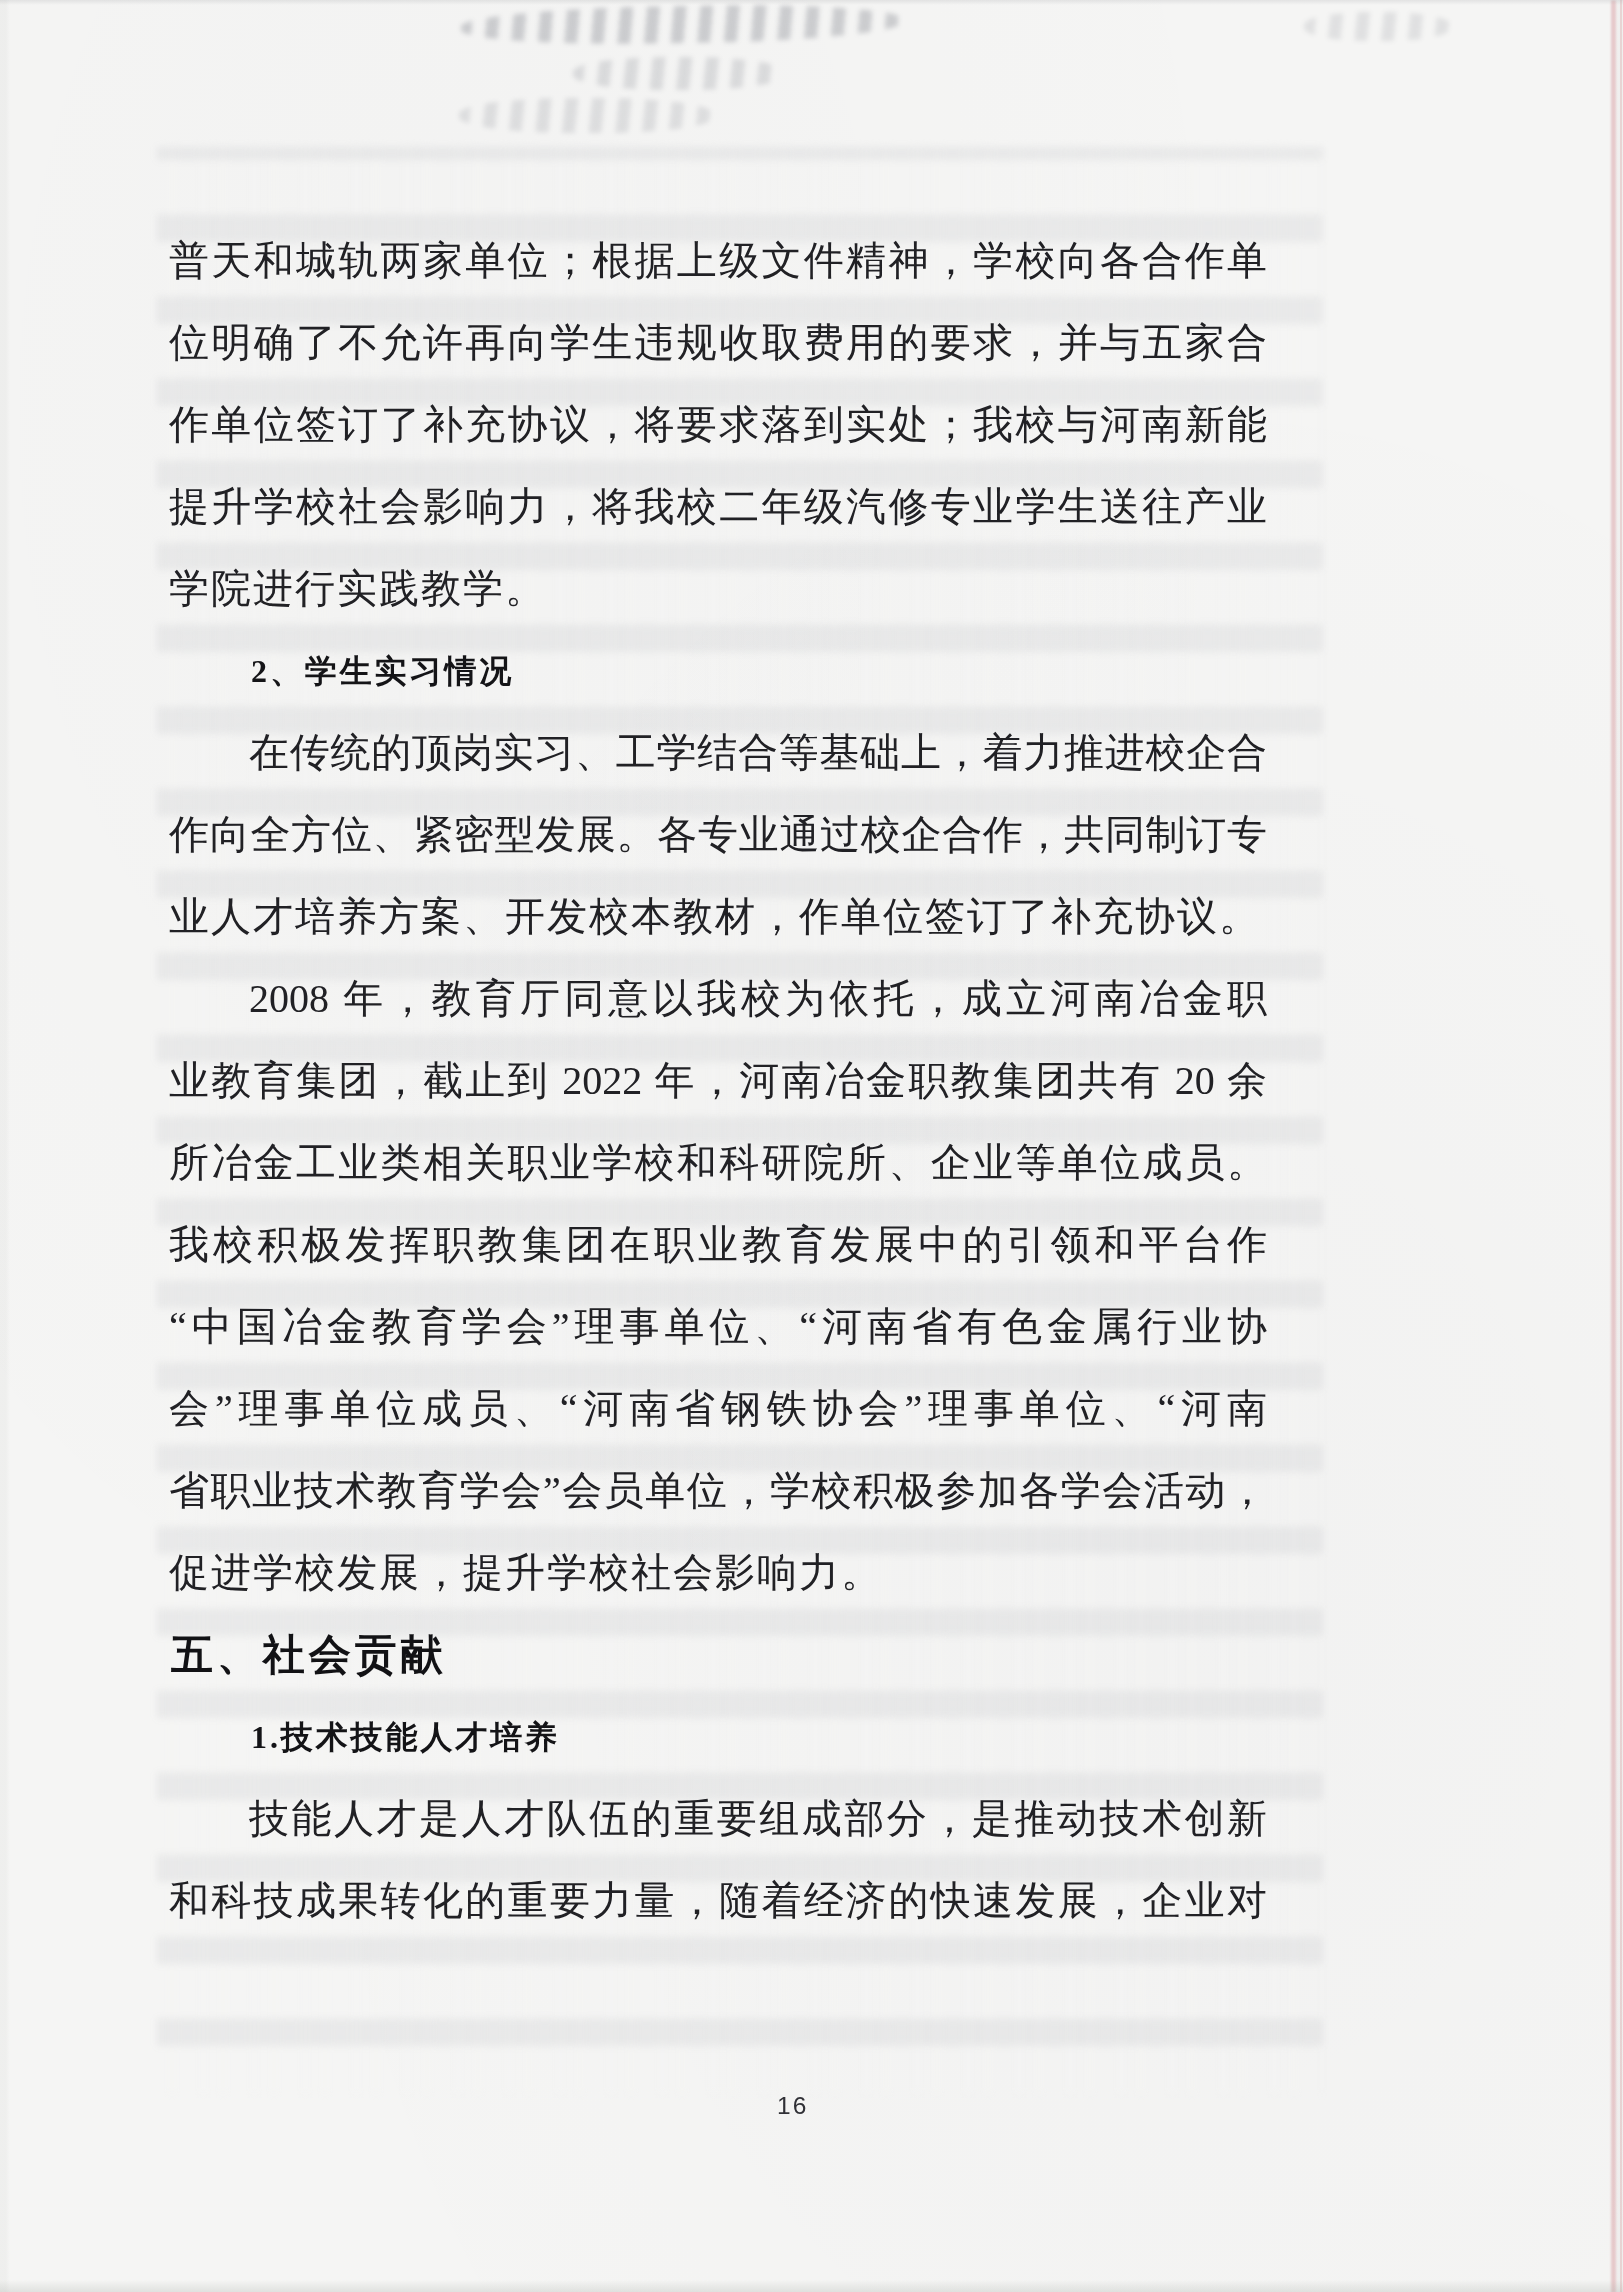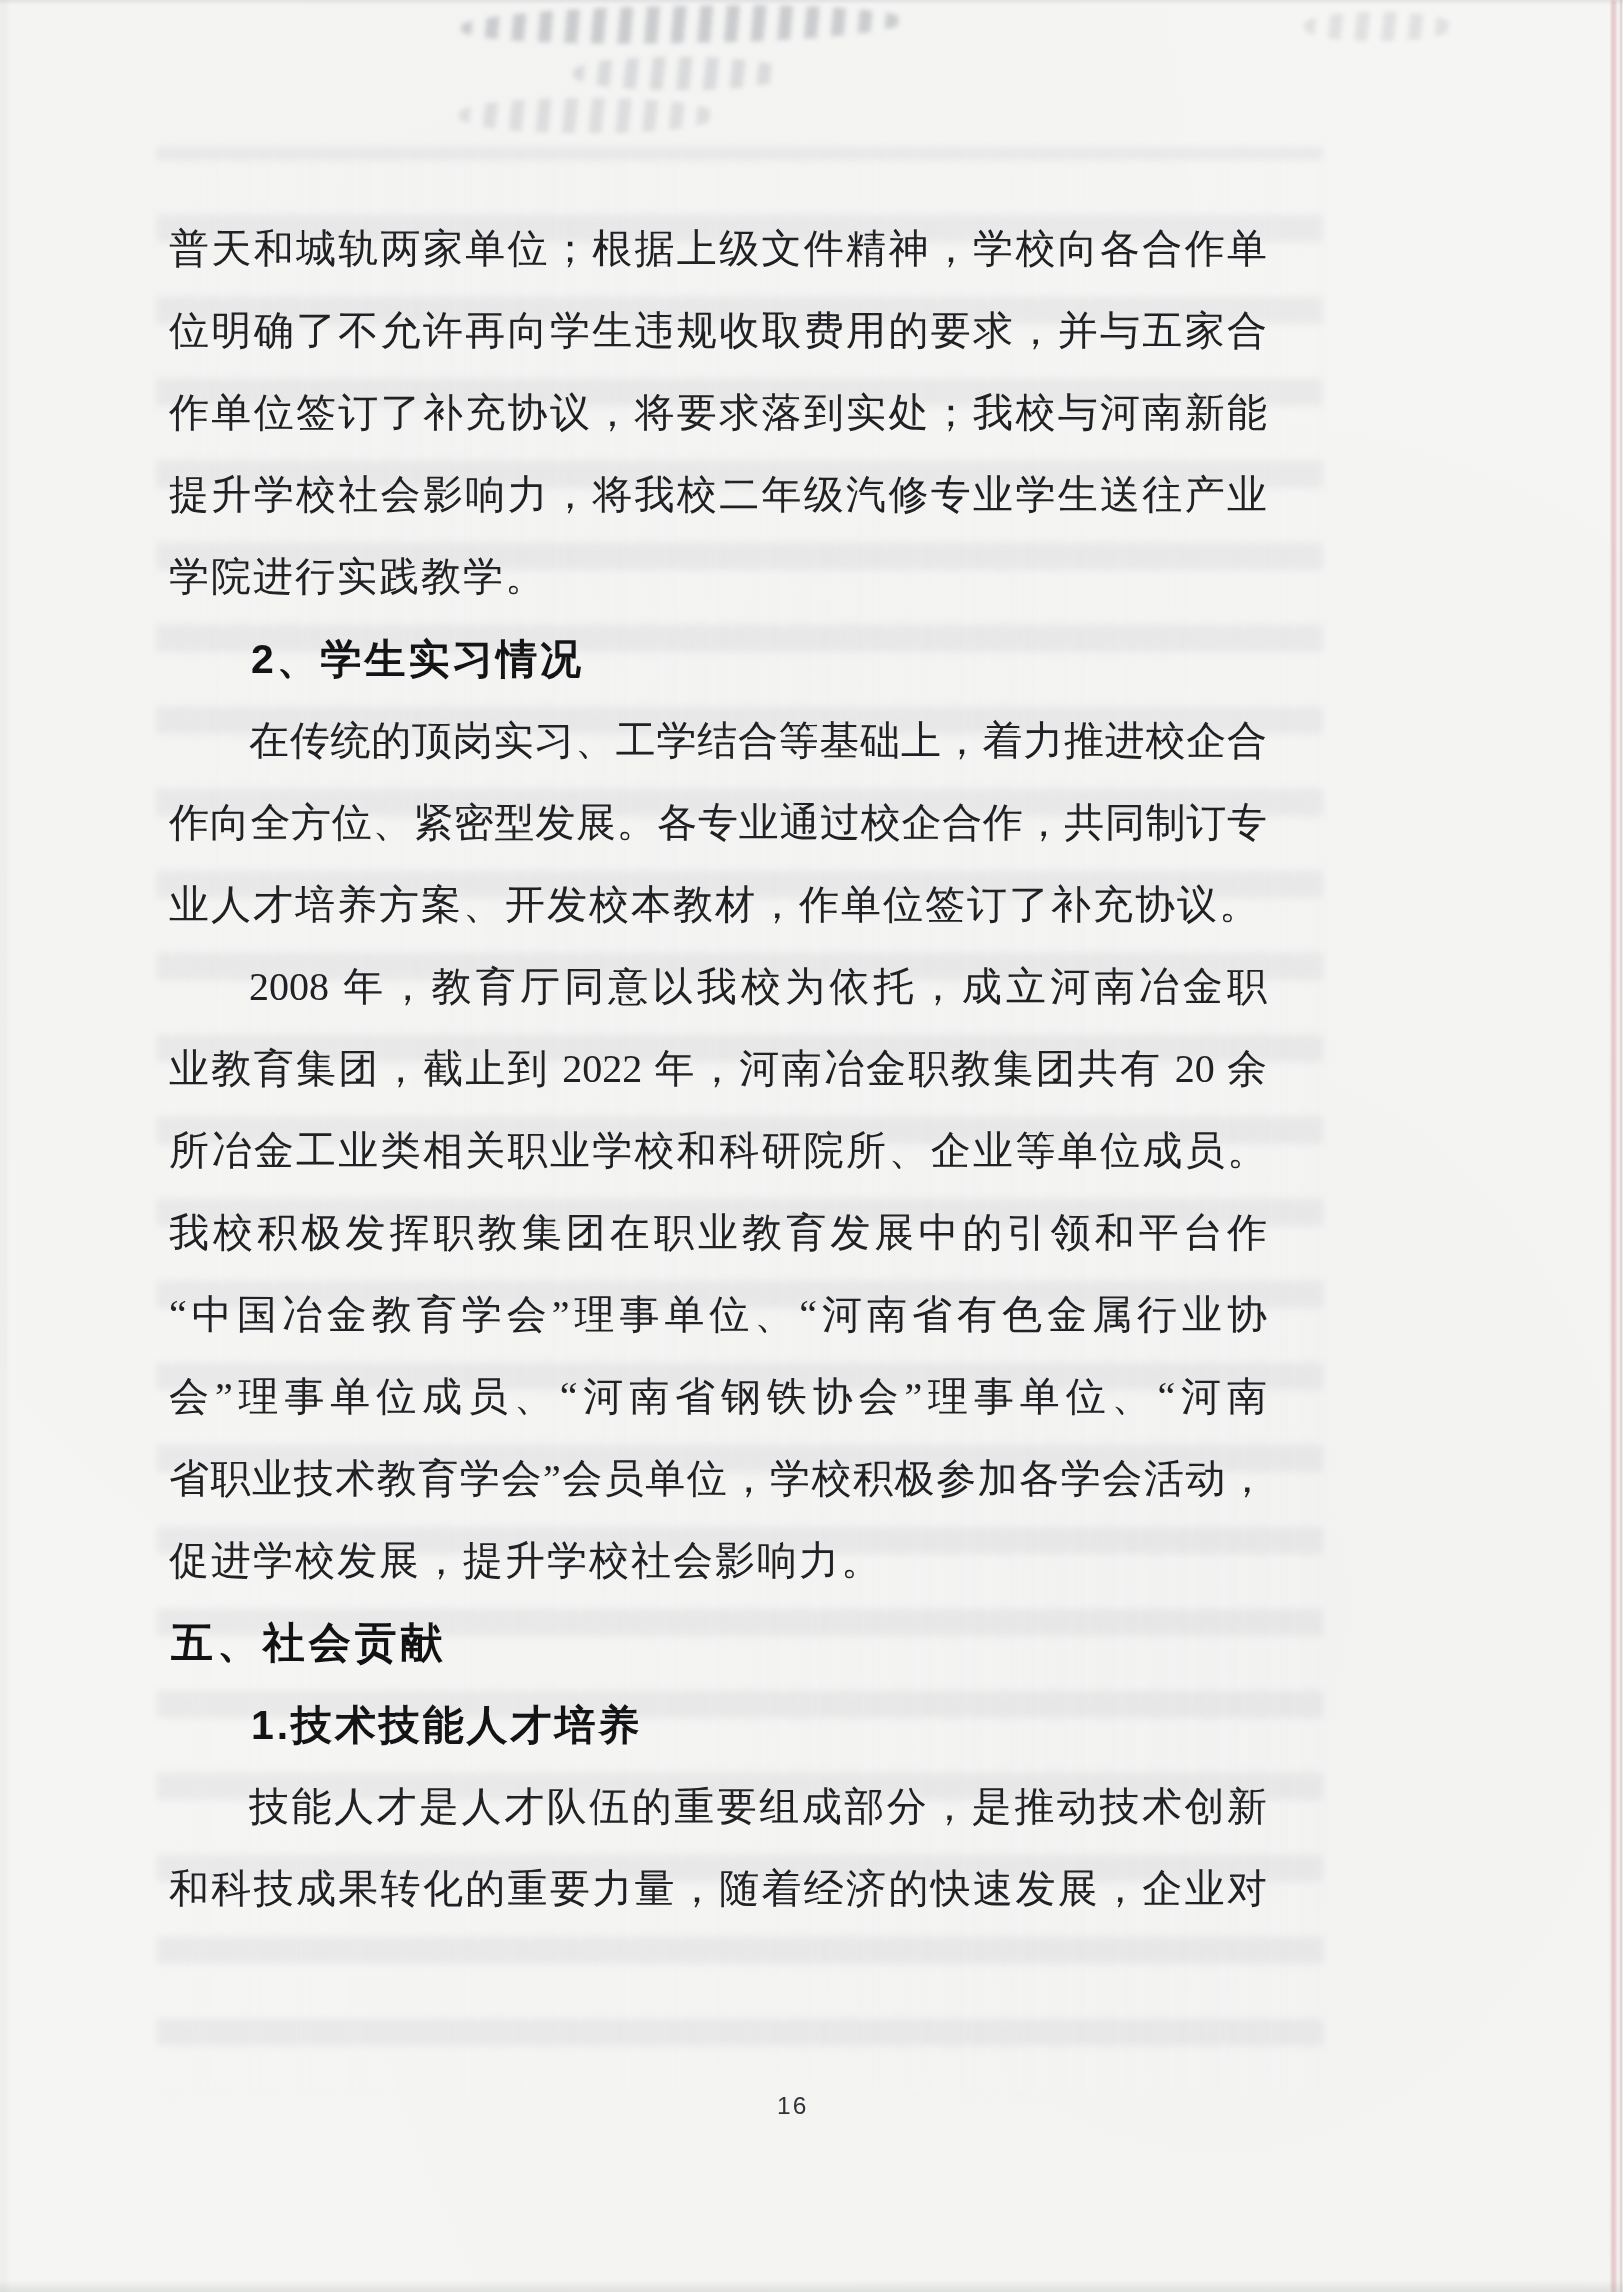--- a/index.html
+++ b/index.html
@@ -45,32 +45,32 @@
   .edge-right-pink{position:absolute;right:6.9px;top:0;width:4.9px;height:2293px;
     background:rgba(208,132,138,0.38);filter:blur(1px);}
   .edge-right-pink2{position:absolute;right:1px;top:0;width:2px;height:2293px;
     background:rgba(216,150,150,0.3);}
   .edge-bottom{position:absolute;left:0;bottom:0;width:1623px;height:12.7px;
     background:linear-gradient(0deg, rgba(168,174,168,0.3), rgba(168,174,168,0));}
   .edge-top{position:absolute;left:0;top:0;width:1623px;height:4.9px;
     background:linear-gradient(180deg, rgba(160,162,165,0.22), rgba(160,162,165,0));}
 
   .text-col{
-    position:absolute;left:169px;top:208px;width:1098px;
+    position:absolute;left:169px;top:220px;width:1098px;
     color:#212125;
     font-size:40px;
   }
   .line{height:82px;line-height:82px;white-space:nowrap;}
   .justify{text-align:justify;text-align-last:justify;-moz-text-align-last:justify;}
   .indent-justify{padding-left:80px;text-align:justify;text-align-last:justify;-moz-text-align-last:justify;}
   .left{text-align:left;letter-spacing:2px;}
   .heading{
-    font-family:Liberation Sans, sans-serif;
+    font-family:Liberation Serif, serif;
     font-weight:bold;color:#141417;
-    padding-left:82px;letter-spacing:2.9px;font-size:41px;
+    padding-left:82px;letter-spacing:2.9px;font-size:32px;
   }
   .heading-top{
     font-family:"Liberation Sans","DejaVu Sans",sans-serif;
     font-weight:bold;color:#121215;
     padding-left:2px;letter-spacing:3.9px;font-size:42px;
   }
   .page-number{
     position:absolute;left:777px;top:2092px;
     font-family:"Liberation Sans","DejaVu Sans",sans-serif;
     font-size:24.5px;color:#303036;letter-spacing:2px;

